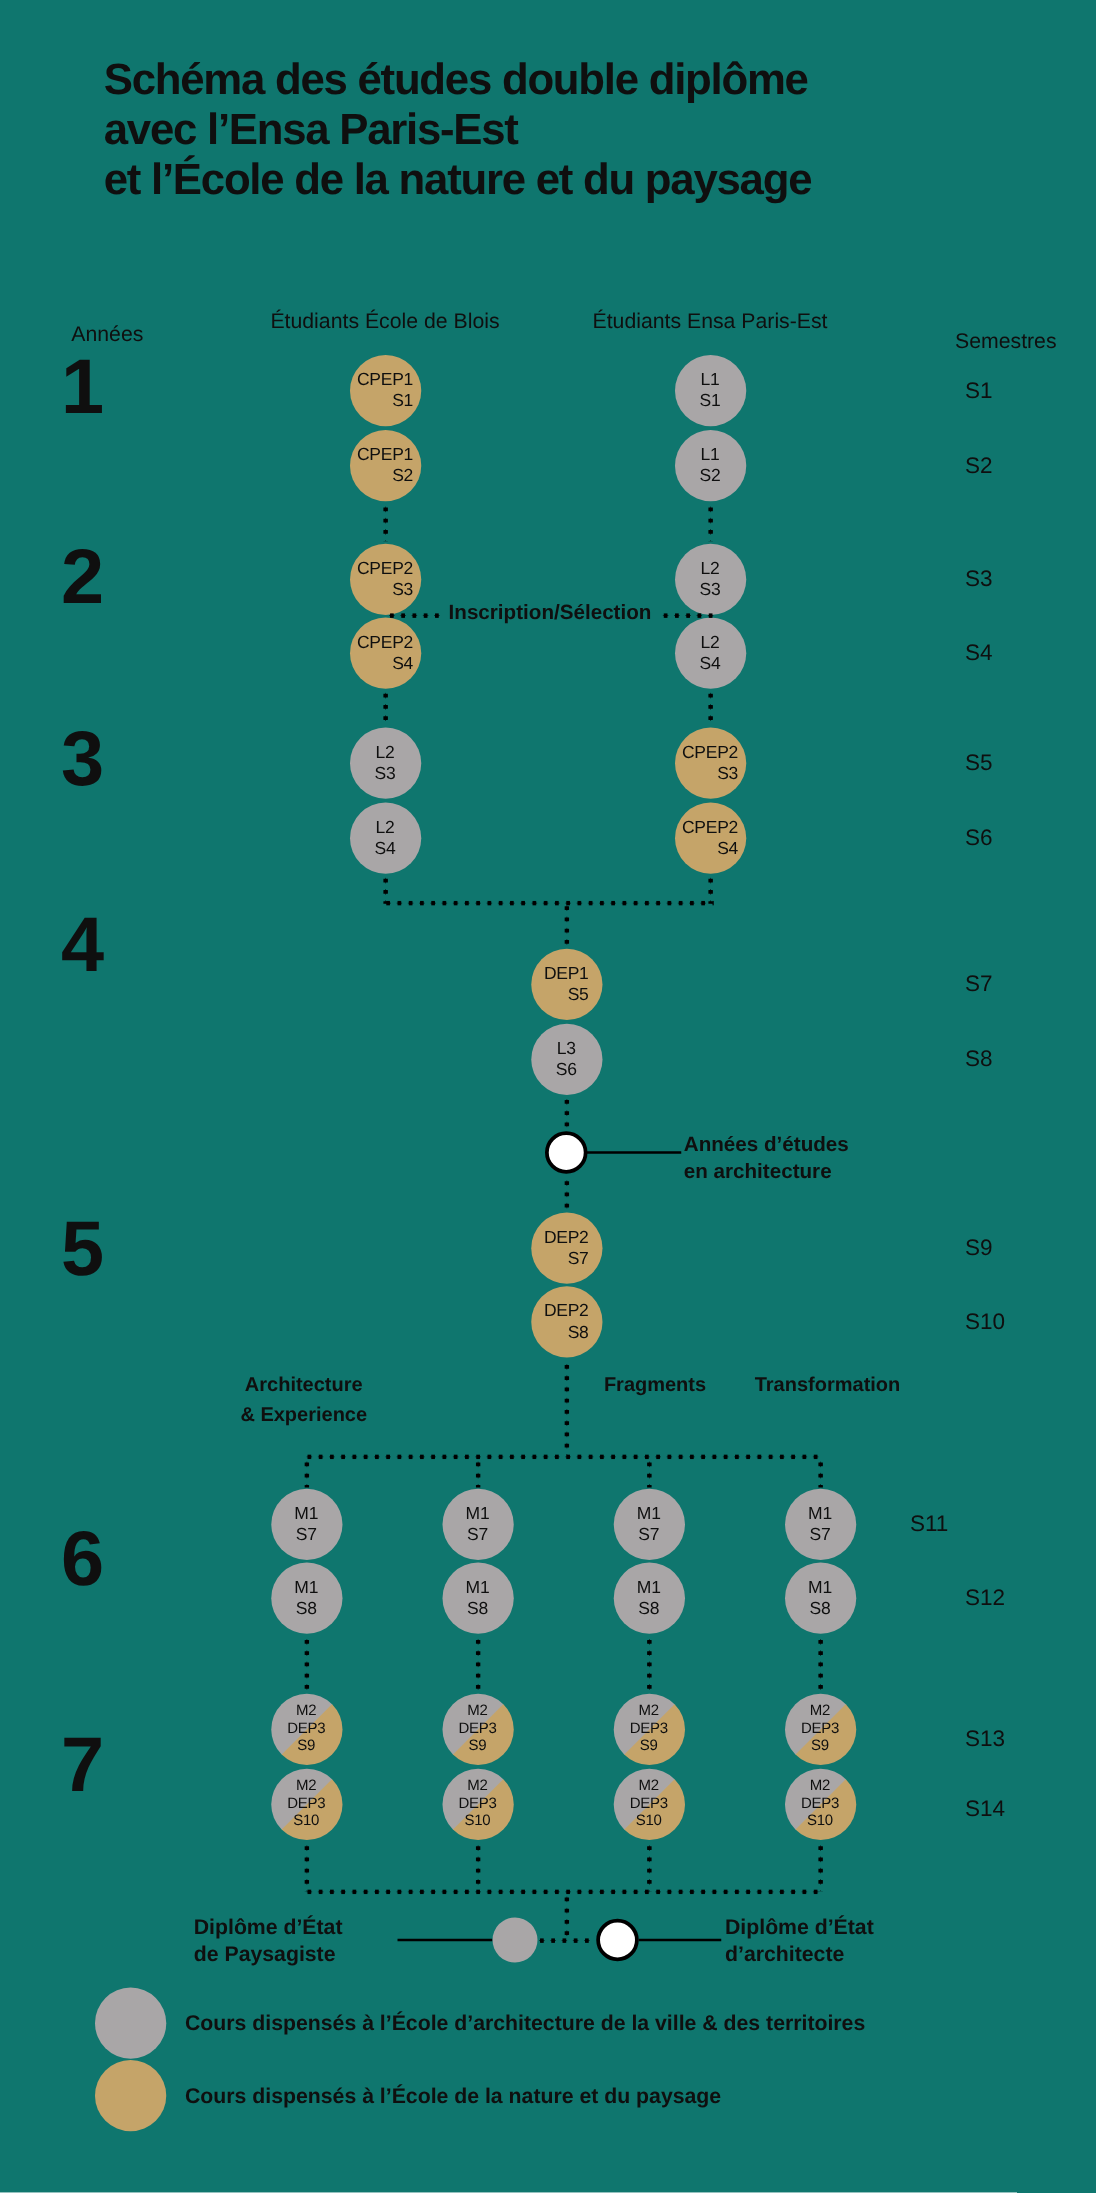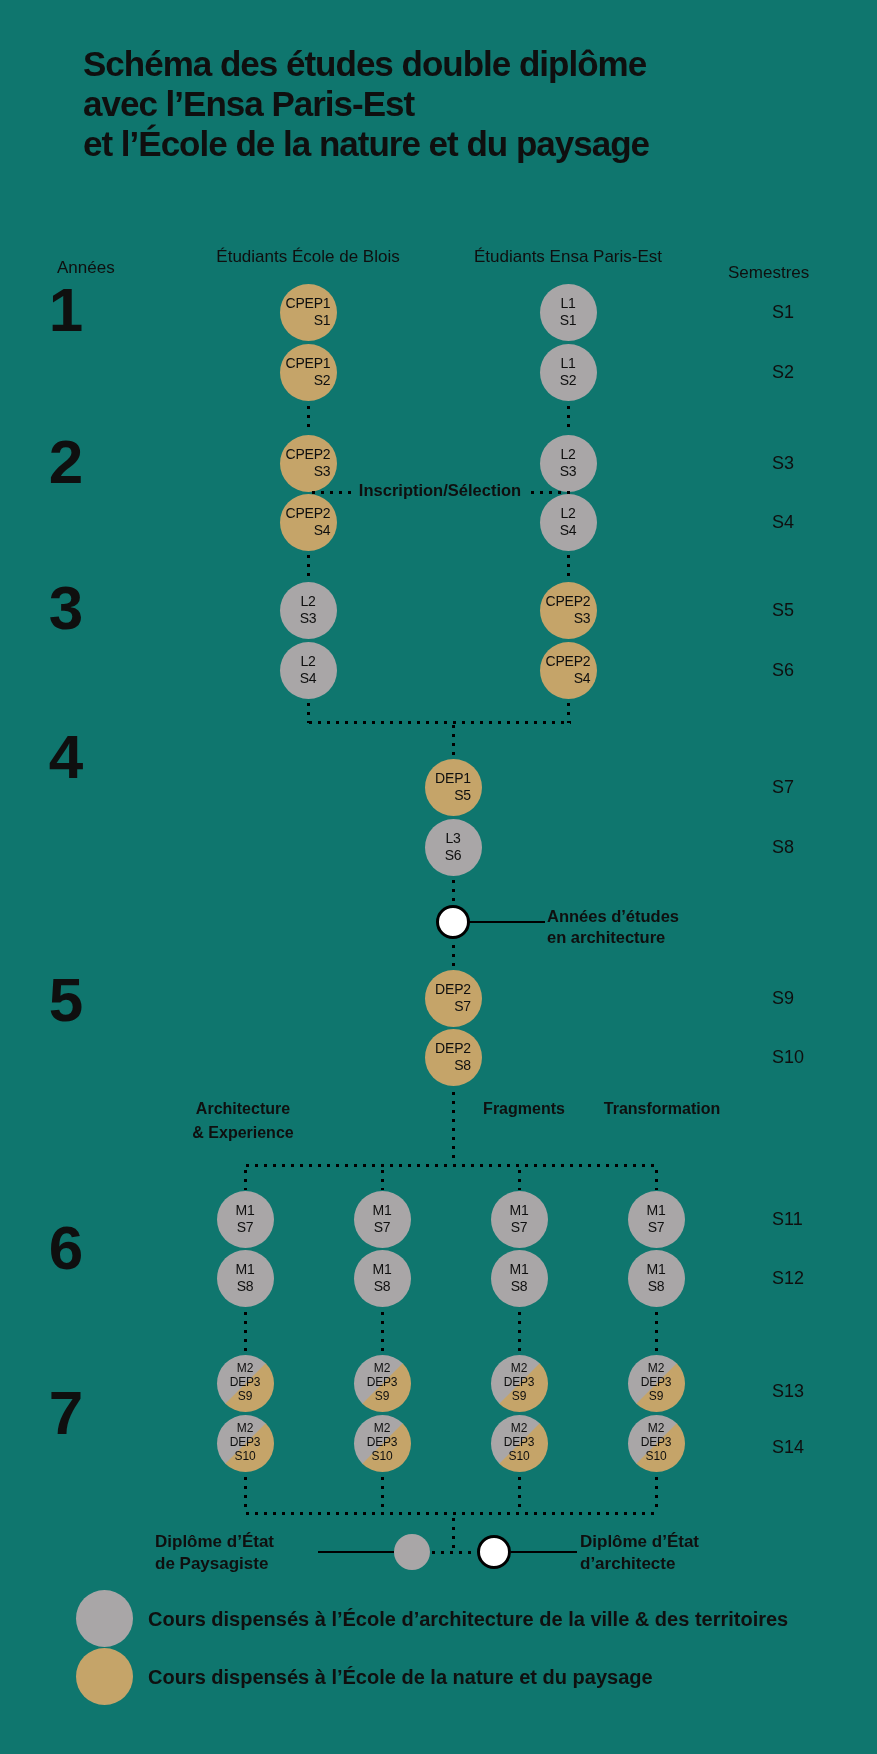--- a/index.html
+++ b/index.html
@@ -18,55 +18,55 @@
   .vdots{width:5px;background-image:radial-gradient(circle,#000 1.8px,transparent 2px);
          background-size:5px 9px;background-repeat:repeat-y;}
   .hdots{height:5px;background-image:radial-gradient(circle,#000 1.8px,transparent 2px);
          background-size:9px 5px;background-repeat:repeat-x;}
   .solid{height:2.5px;background:#000;}
   .ring{width:34px;height:34px;border:3px solid #000;border-radius:50%;background:#fff;box-sizing:border-box;}
   .graydot{width:36px;height:36px;border-radius:50%;background:var(--gray);}
   .track{font-size:16px;font-weight:bold;line-height:24px;text-align:center;white-space:pre-line;transform:translateX(-50%);}
   .blabel{font-size:17px;font-weight:bold;line-height:22px;white-space:pre-line;}
   .ctr{transform:translateX(-50%);}
-  .legend-label{font-size:20px;font-weight:bold;line-height:20px;white-space:nowrap;text-align:center;}
+  .legend-label{font-size:17px;font-weight:bold;line-height:20px;white-space:nowrap;text-align:center;}
 </style>
 </head>
 <body>
 
 <div id="stage">
 
   <div class="abs title" style="left:83px;top:44px;">Schéma des études double diplôme
 avec l’Ensa Paris-Est
 et l’École de la nature et du paysage</div>
 
   <div class="abs hdr" style="left:57px;top:258px;">Années</div>
   <div class="abs hdr ctr" style="left:308px;top:247px;">Étudiants École de Blois</div>
   <div class="abs hdr ctr" style="left:568px;top:247px;">Étudiants Ensa Paris-Est</div>
-  <div class="abs hdr" style="left:728px;top:263px;">Semestres</div>
+  <div class="abs hdr" style="left:764px;top:263px;">Semestres</div>
 
   <div class="abs year" style="left:66px;top:282px;">1</div>
   <div class="abs year" style="left:66px;top:434px;">2</div>
   <div class="abs year" style="left:66px;top:580px;">3</div>
   <div class="abs year" style="left:66px;top:729px;">4</div>
   <div class="abs year" style="left:66px;top:972px;">5</div>
   <div class="abs year" style="left:66px;top:1220px;">6</div>
   <div class="abs year" style="left:66px;top:1385px;">7</div>
 
   <div class="abs sem" style="left:772px;top:302px;">S1</div>
   <div class="abs sem" style="left:772px;top:362px;">S2</div>
   <div class="abs sem" style="left:772px;top:453px;">S3</div>
   <div class="abs sem" style="left:772px;top:512px;">S4</div>
   <div class="abs sem" style="left:772px;top:600px;">S5</div>
   <div class="abs sem" style="left:772px;top:660px;">S6</div>
   <div class="abs sem" style="left:772px;top:777px;">S7</div>
   <div class="abs sem" style="left:772px;top:837px;">S8</div>
   <div class="abs sem" style="left:772px;top:988px;">S9</div>
   <div class="abs sem" style="left:772px;top:1047px;">S10</div>
-  <div class="abs sem" style="left:772px;top:1209px;">S11</div>
+  <div class="abs sem" style="left:728px;top:1209px;">S11</div>
   <div class="abs sem" style="left:772px;top:1268px;">S12</div>
   <div class="abs sem" style="left:772px;top:1381px;">S13</div>
   <div class="abs sem" style="left:772px;top:1437px;">S14</div>
 
   <div class="abs node tan" style="left:279.5px;top:283.5px;">CPEP1
 S1</div>
   <div class="abs node tan" style="left:279.5px;top:343.5px;">CPEP1
 S2</div>
   <div class="abs node tan" style="left:279.5px;top:434.5px;">CPEP2
 S3</div>

